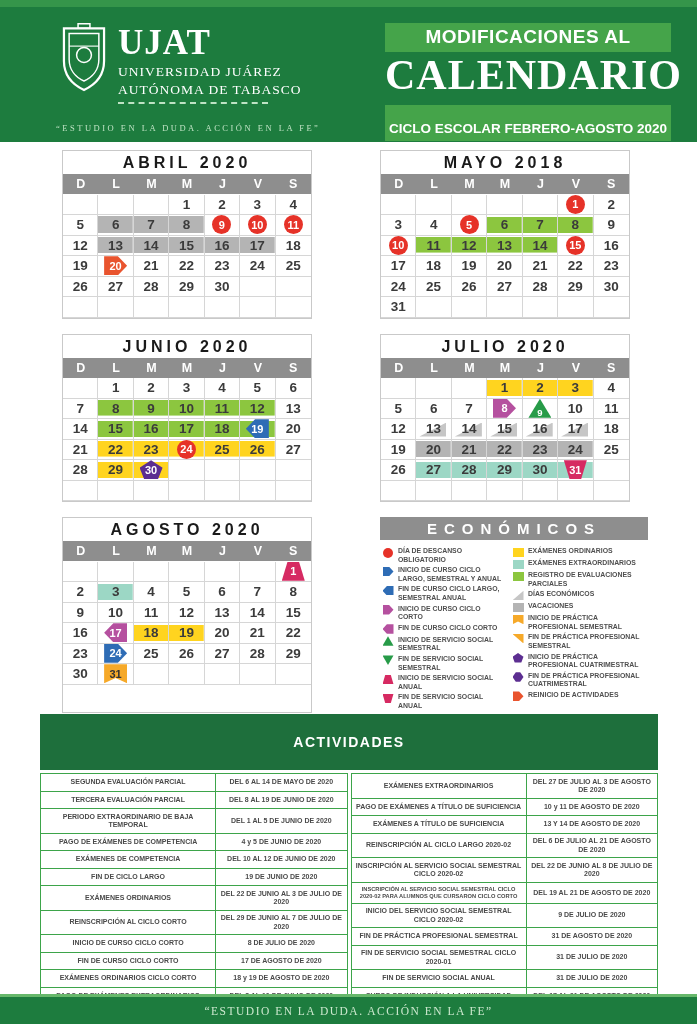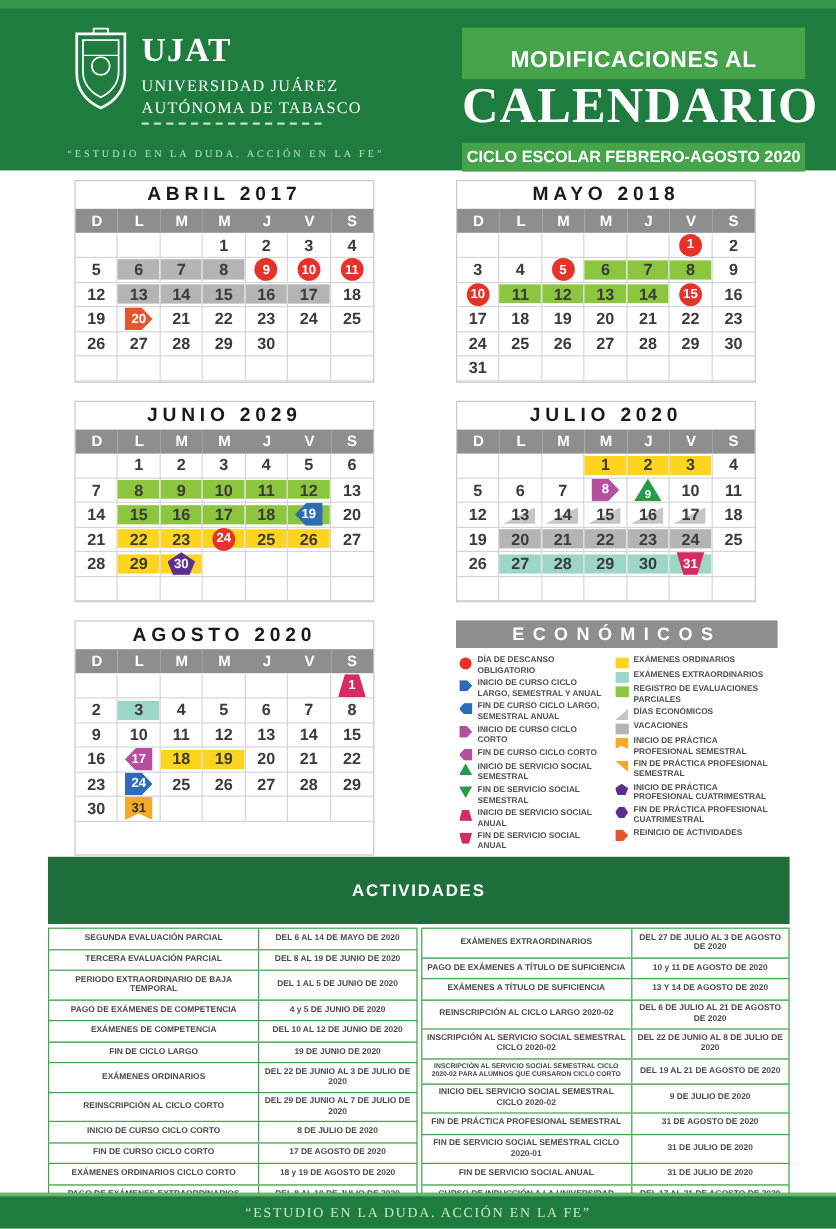--- a/index.html
+++ b/index.html
@@ -5,34 +5,34 @@
   * { margin:0; padding:0; box-sizing:border-box; }
   html,body { width:697px; height:1024px; background:#fff; overflow:hidden;
     font-family:"Liberation Sans", sans-serif; position:relative; }
 
   
   .header { position:absolute; top:0; left:0; width:697px; height:142px;
     background:#1d7c3e; border-top:7px solid #35954a; }
   .crest { position:absolute; left:58px; top:14px; }
   .logo-block { position:absolute; left:118px; top:18px; color:#fff; }
   .logo-acronym { font-family:"Liberation Serif", serif; font-weight:bold;
-    font-size:28px; letter-spacing:1px; line-height:36px; }
+    font-size:35px; letter-spacing:1px; line-height:36px; }
   .logo-uni { font-family:"Liberation Serif", serif; font-size:13.5px;
     letter-spacing:1px; line-height:15px; margin-top:3px; font-variant:small-caps; }
   .logo-divider { width:150px; border-bottom:2px dashed #bfe3c4; margin-top:5px; }
   .logo-motto { position:absolute; left:56px; top:116px; color:#bfe3c4;
     font-family:"Liberation Serif", serif; font-size:8.5px; letter-spacing:2.5px; white-space:nowrap; }
   .title-block { position:absolute; right:26px; top:16px; width:286px; text-align:center; }
   .kicker-band { background:#45a44a; color:#fff; font-weight:bold; font-size:19px;
-    letter-spacing:0.5px; padding:17px 0 4px;text-align:center; }
+    letter-spacing:0.5px; padding:3px 0 4px;text-align:center; }
   .main-title { color:#fff; font-family:"Liberation Serif", serif; font-weight:bold;
     font-size:42px; letter-spacing:1px; line-height:46px; margin-top:0; }
   .sub-title { color:#fff; font-size:12.5px; letter-spacing:4.5px; margin-top:0px; }
   .cycle-band { background:#45a44a; color:#fff; font-weight:bold; font-size:13.5px;
-    padding:4px 0 5px; margin-top:7px; }
+    padding:16px 0 5px; margin-top:7px; }
 
   
   .cal-area { position:absolute; top:150px; left:62px; width:586px;
     display:grid; grid-template-columns:250px 268px; column-gap:68px; row-gap:15px; }
   .cal { width:250px; border:1px solid #c9c9c9; background:#fff; }
   .cal-title { text-align:center; font-weight:bold; font-size:16px; letter-spacing:4px;
     color:#1a1a1a; padding:3px 0 2px; }
   .cal-grid { display:grid; grid-template-columns:repeat(7,1fr); grid-auto-rows:20.5px; }
   .dh { background:#8e8e8e; color:#fff; font-weight:bold; font-size:12.5px;
     display:flex; align-items:center; justify-content:center; height:20px; }
@@ -126,21 +126,21 @@
   <div class="logo-motto">“ESTUDIO EN LA DUDA. ACCIÓN EN LA FE”</div>
   <div class="title-block">
     <div class="kicker-band">MODIFICACIONES AL</div>
     <div class="main-title">CALENDARIO</div>
     <div class="cycle-band">CICLO ESCOLAR FEBRERO-AGOSTO 2020</div>
   </div>
 </div>
 
 <div class="cal-area" id="cal-area">
   <div class="cal">
-      <div class="cal-title">ABRIL 2017</div>
+      <div class="cal-title">ABRIL 2020</div>
       <div class="cal-grid">
         <div class="dh">D</div>
         <div class="dh">L</div>
         <div class="dh">M</div>
         <div class="dh">M</div>
         <div class="dh">J</div>
         <div class="dh">V</div>
         <div class="dh">S</div>
         <div class="cell"></div>
         <div class="cell"></div>
@@ -356,21 +356,21 @@
         </div>
         <div class="cell"></div>
         <div class="cell"></div>
         <div class="cell"></div>
         <div class="cell"></div>
         <div class="cell"></div>
         <div class="cell"></div>
       </div>
     </div>
     <div class="cal">
-      <div class="cal-title">JUNIO 2029</div>
+      <div class="cal-title">JUNIO 2020</div>
       <div class="cal-grid">
         <div class="dh">D</div>
         <div class="dh">L</div>
         <div class="dh">M</div>
         <div class="dh">M</div>
         <div class="dh">J</div>
         <div class="dh">V</div>
         <div class="dh">S</div>
         <div class="cell"></div>
         <div class="cell">

